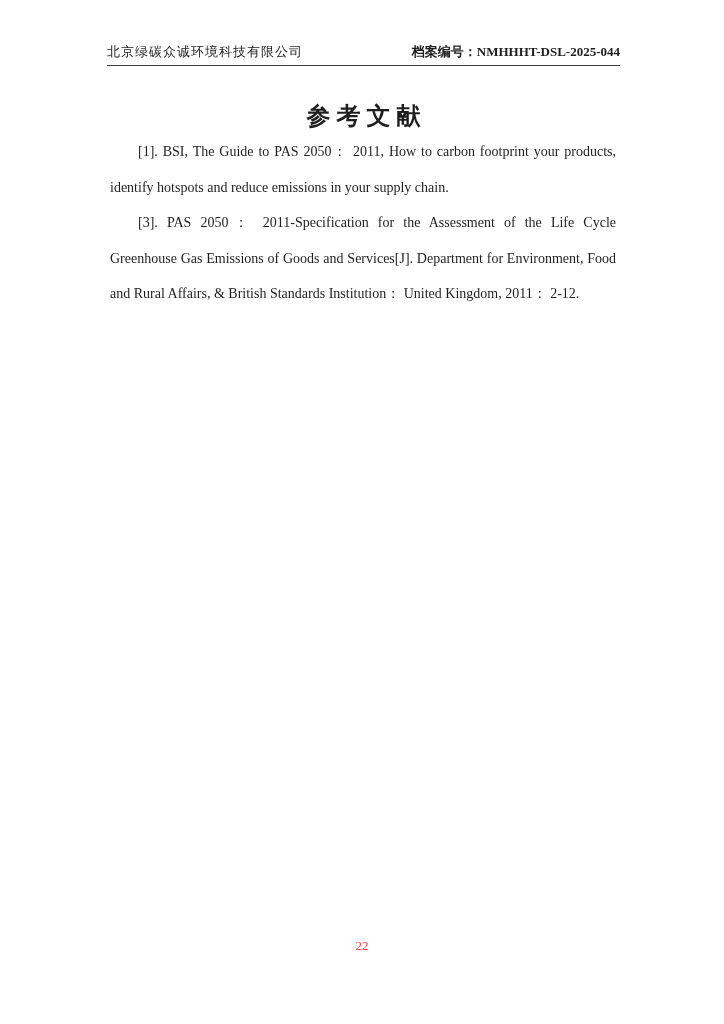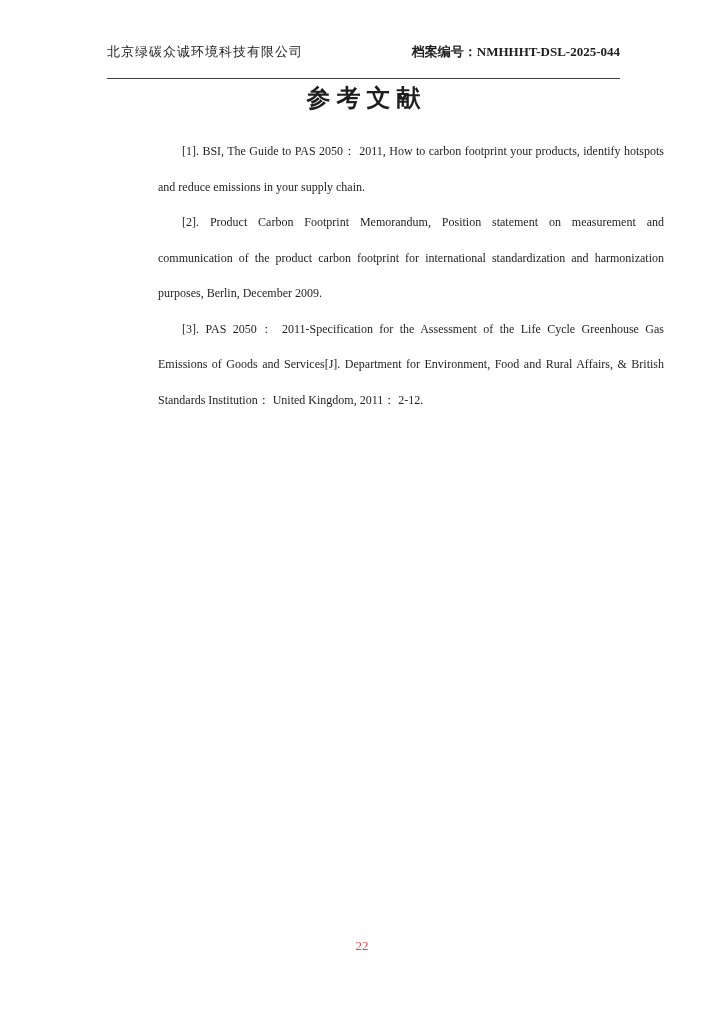--- a/index.html
+++ b/index.html
@@ -13,47 +13,46 @@
     overflow: hidden;
   }
   .header {
     position: absolute;
     left: 107px;
     top: 44px;
     width: 513px;
     display: flex;
     justify-content: space-between;
     align-items: flex-end;
-    padding-bottom: 18px;
+    padding-bottom: 5px;
     border-bottom: 1px solid #3d3d3d;
     font-size: 13px;
     line-height: 16px;
   }
   .header .company { letter-spacing: 1px; }
   .header .docno-wrap { white-space: nowrap; font-weight: bold; }
   .doc-title {
     position: absolute;
     left: 107px;
-    top: 82px;
+    top: 100px;
     width: 513px;
     text-align: center;
     font-size: 24px;
     font-weight: 700;
     letter-spacing: 6px;
     text-indent: 6px;
   }
   .references {
     position: absolute;
     left: 110px;
     top: 134px;
     width: 506px;
-    font-size: 12px;
+    font-size: 14px;
     line-height: 35.5px;
     text-align: justify;
-    margin-left: 48px;
   }
   .references p {
     margin: 0;
     text-indent: 2em;
   }
   .page-number {
     position: absolute;
     left: 0;
     top: 938px;
     width: 724px;
@@ -69,19 +68,18 @@
 
   <div class="header">
     <span class="company">北京绿碳众诚环境科技有限公司</span>
     <span class="docno-wrap"><span>档案编号：</span><span>NMHHHT-DSL-2025-044</span></span>
   </div>
 
   <div class="doc-title">参考文献</div>
 
   <div class="references">
     <p>[1]. BSI, The Guide to PAS 2050： 2011, How to carbon footprint your products, identify hotspots and reduce emissions in your supply chain.</p>
-    <p>[2]. Product Carbon Footprint Memorandum, Position statement on measurement and communication of the product carbon footprint for international standardization and harmonization purposes, Berlin, December 2009.</p>
     <p>[3]. PAS 2050： 2011-Specification for the Assessment of the Life Cycle Greenhouse Gas Emissions of Goods and Services[J]. Department for Environment, Food and Rural Affairs, &amp; British Standards Institution： United Kingdom, 2011： 2-12.</p>
   </div>
 
   <div class="page-number">22</div>
 
 </div>
 
 </body></html>

